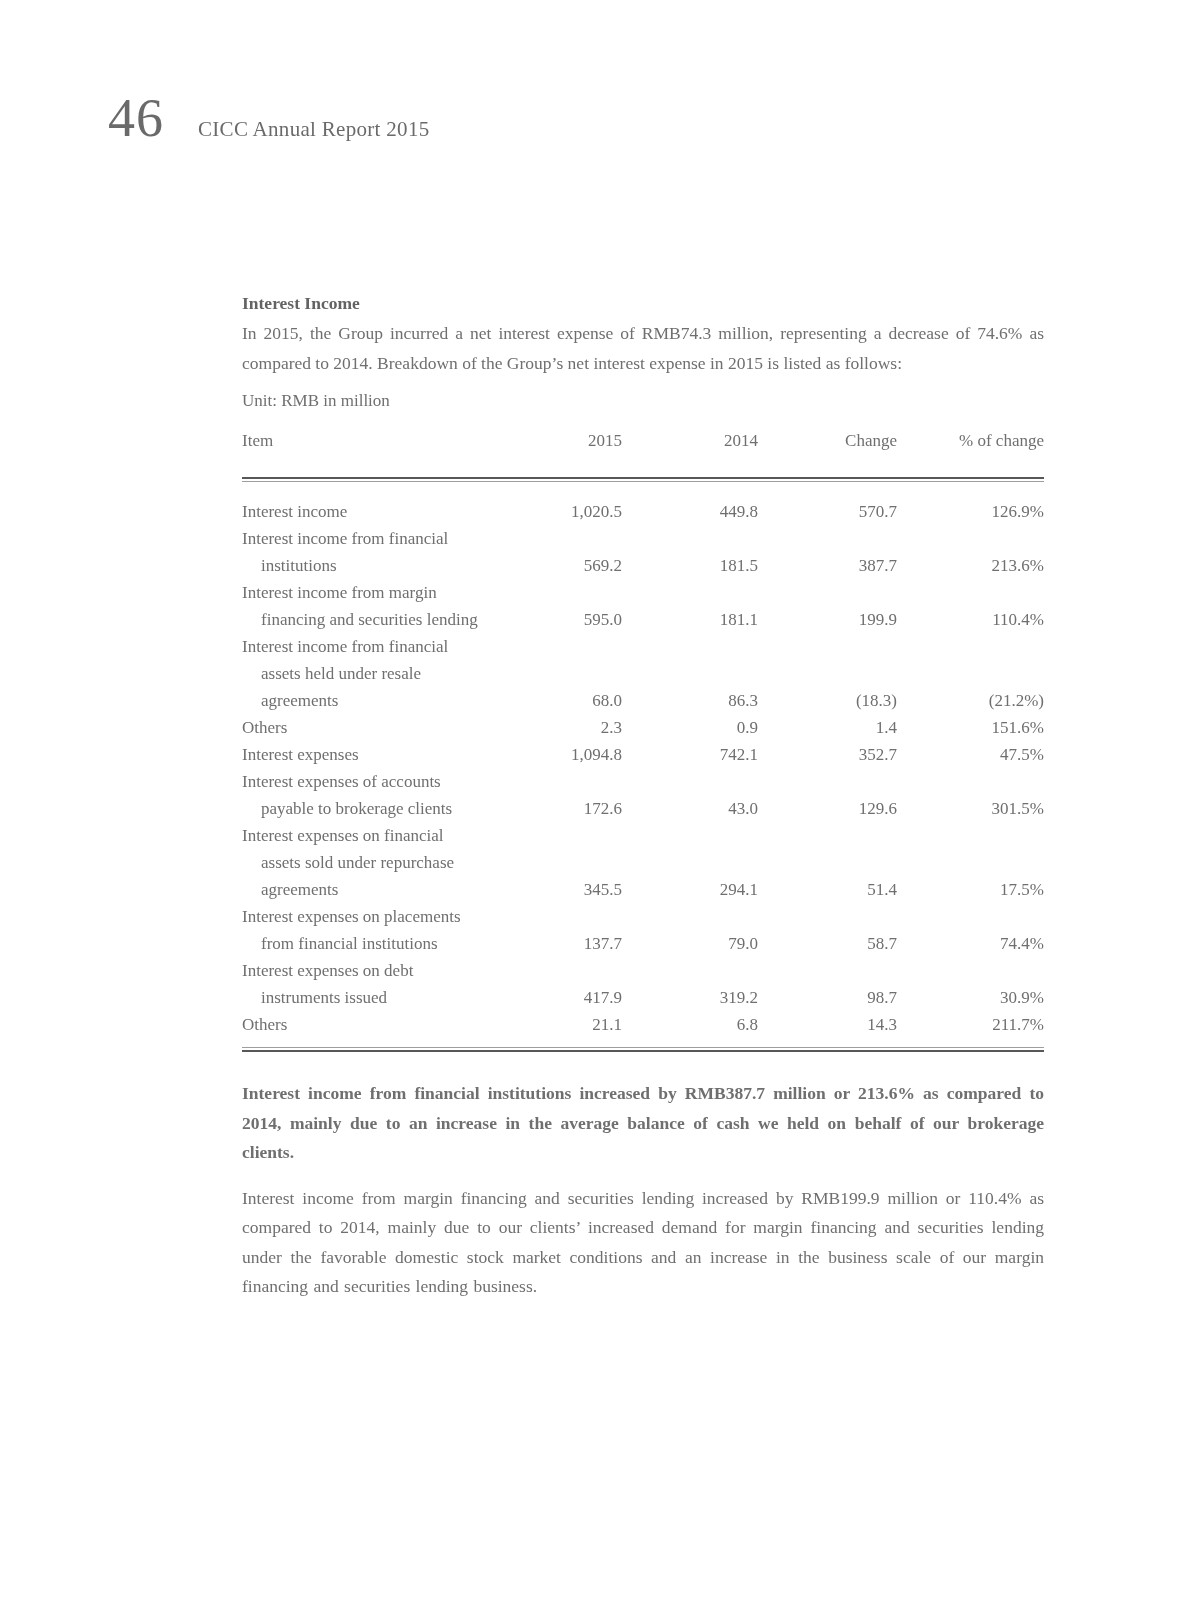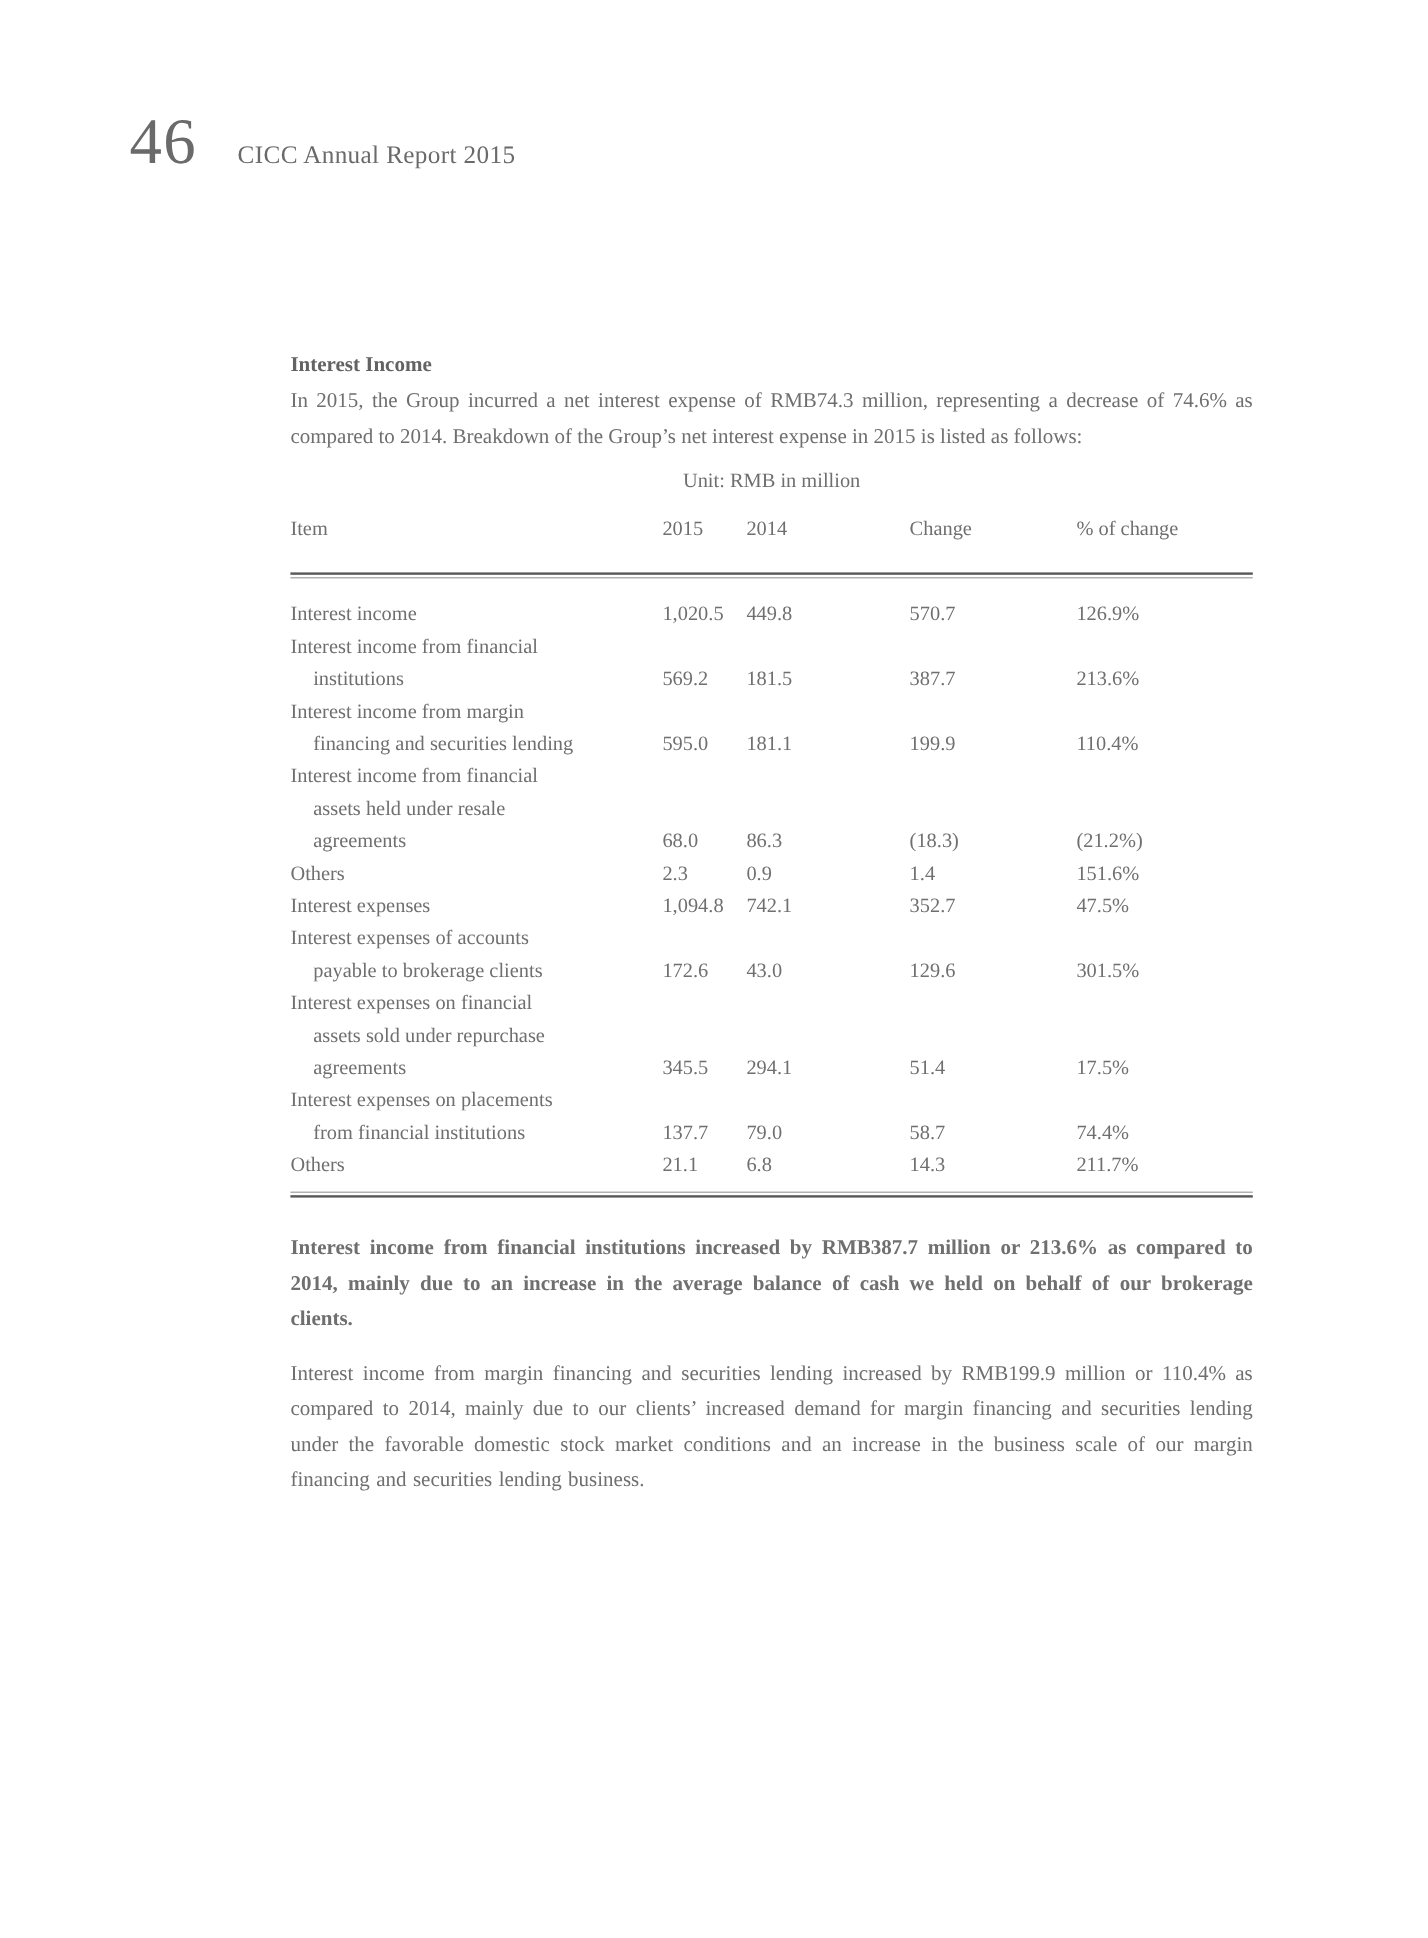--- a/index.html
+++ b/index.html
@@ -50,21 +50,21 @@
     color: #636363;
   }
   .intro {
     margin: 0;
     font-size: 17.5px;
     line-height: 30px;
     text-align: justify;
     color: #6f6f6f;
   }
   .unit-note {
-    text-align: center;
+    text-align: left;
     font-size: 17px;
     line-height: 27px;
     margin-top: 9px;
     color: #6f6f6f;
   }
   table.fin-table {
     width: 802px;
     border-collapse: collapse;
     table-layout: fixed;
     margin-top: 13px;
@@ -77,21 +77,21 @@
   table.fin-table th, table.fin-table td {
     padding: 0;
     font-size: 17px;
     line-height: 27px;
     font-weight: normal;
     vertical-align: bottom;
     color: #6f6f6f;
   }
   table.fin-table th { padding-bottom: 23px; }
   .c-item { text-align: left; }
-  .c-num  { text-align: left; }
+  .c-num  { text-align: right; }
   .bold   { font-weight: bold; color: #5c5c5c; }
   td.c-2015, th.c-2015 { font-weight: bold; color: #5c5c5c; }
   .cont { padding-left: 19px; }
   tr.rule-row td { padding: 0; line-height: 0; }
   .dbl-rule { height: 2px; }
   .dbl-rule.top    { border-top: 2px solid #585858; border-bottom: 1px solid #9e9e9e; }
   .dbl-rule.bottom { border-top: 1px solid #9e9e9e; border-bottom: 2px solid #585858; }
   tbody tr.data-row:first-child td { padding-top: 16px; }
   tbody tr.data-row:last-child  td { padding-bottom: 9px; }
   .para {
@@ -230,20 +230,30 @@
               <div>Interest expenses on placements</div>
               <div class="cont">from financial institutions</div>
             </td>
             <td class="c-num c-2015">137.7</td>
             <td class="c-num">79.0</td>
             <td class="c-num">58.7</td>
             <td class="c-num">74.4%</td>
           </tr>
           <tr class="data-row">
             <td class="c-item">
+              <div>Interest expenses on debt</div>
+              <div class="cont">instruments issued</div>
+            </td>
+            <td class="c-num c-2015">417.9</td>
+            <td class="c-num">319.2</td>
+            <td class="c-num">98.7</td>
+            <td class="c-num">30.9%</td>
+          </tr>
+          <tr class="data-row">
+            <td class="c-item">
               <div>Others</div>
             </td>
             <td class="c-num c-2015">21.1</td>
             <td class="c-num">6.8</td>
             <td class="c-num">14.3</td>
             <td class="c-num">211.7%</td>
           </tr>
         </tbody>
       <tfoot>
         <tr class="rule-row">

